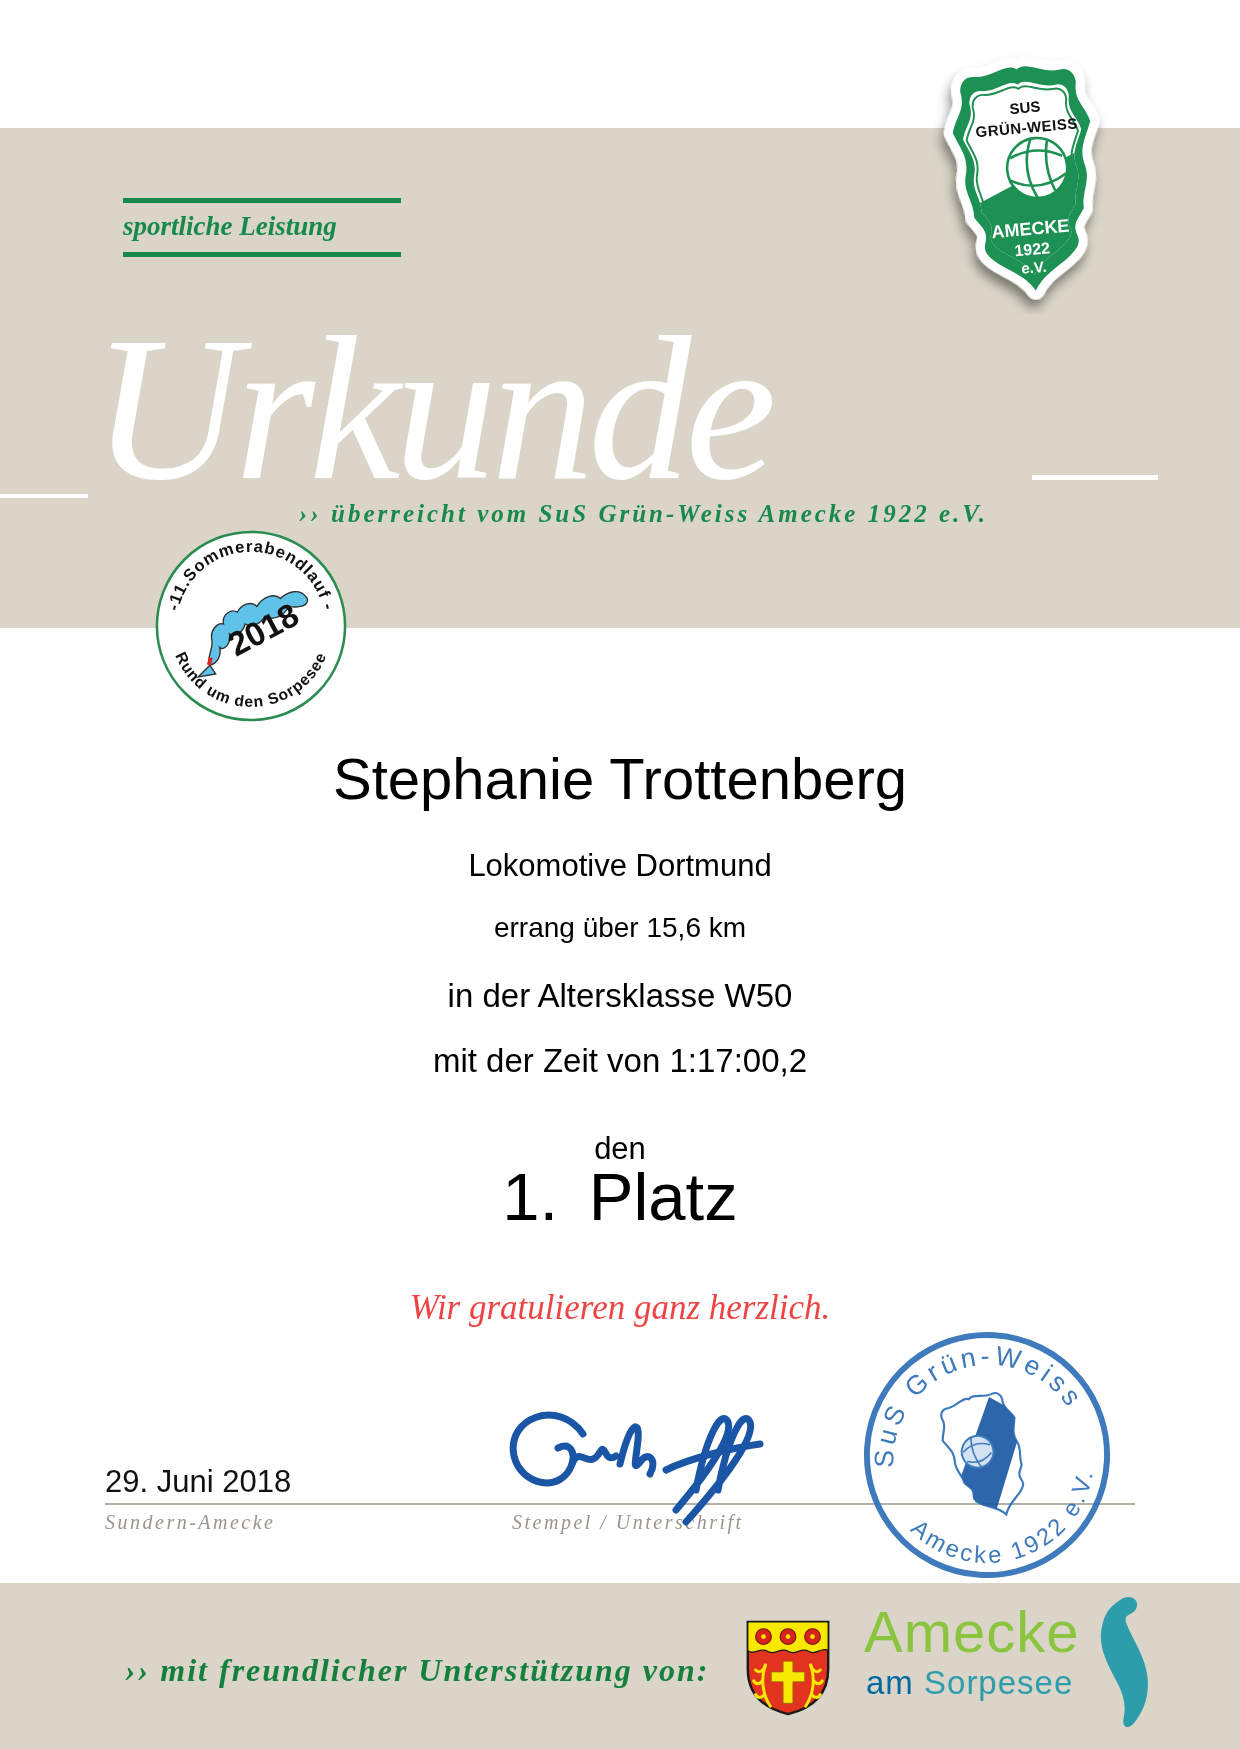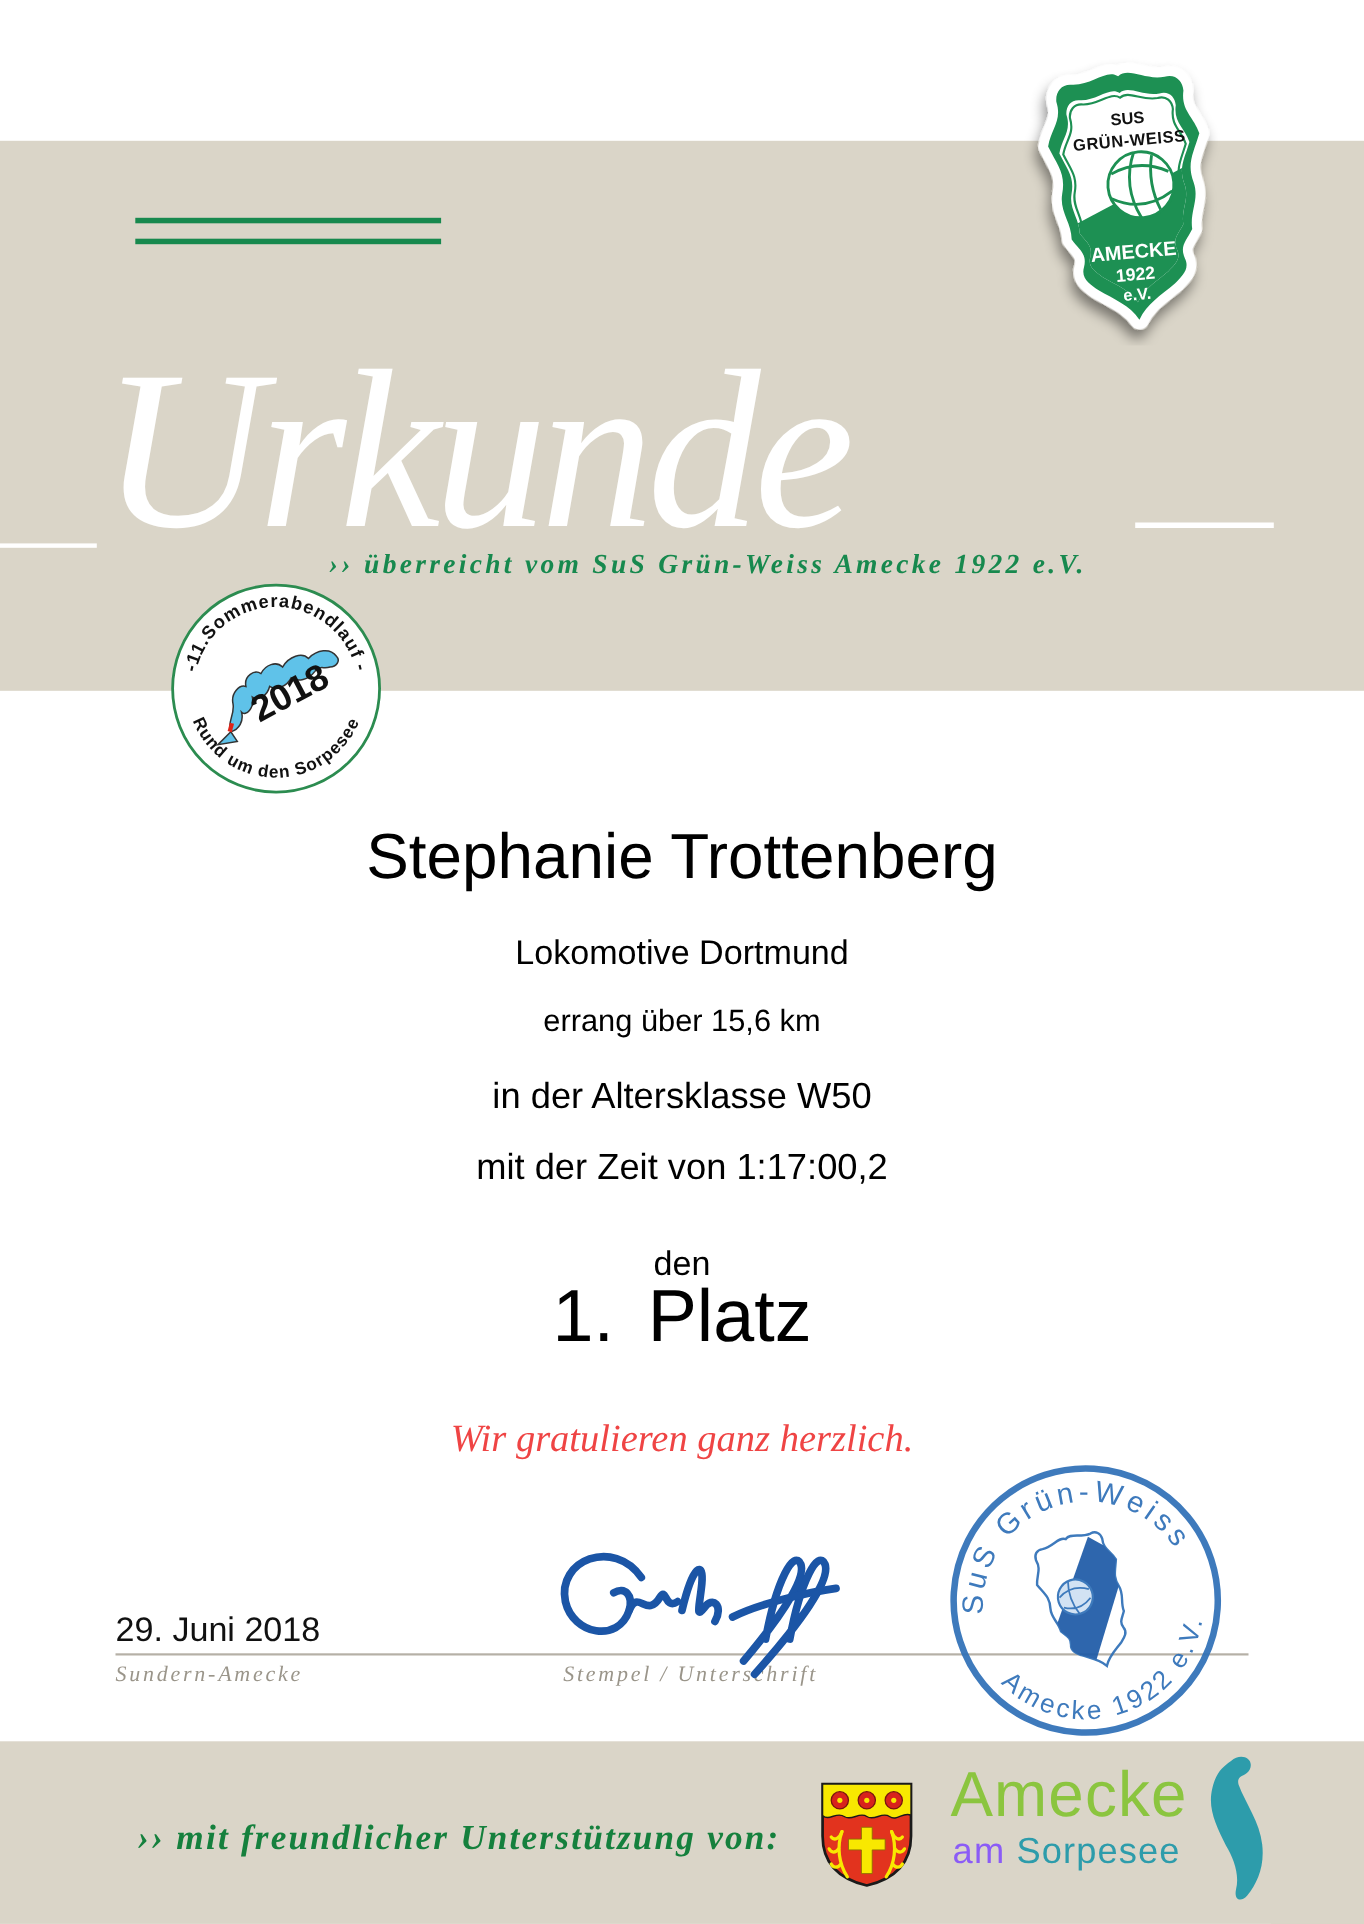--- a/index.html
+++ b/index.html
@@ -54,35 +54,36 @@
   .signature{position:absolute;left:488px;top:1392px;width:310px;height:150px;z-index:5;}
 
   
   .support{position:absolute;left:125px;top:1652px;z-index:3;color:#15803d;
         font-family:"Liberation Serif",serif;font-style:italic;font-weight:bold;
         font-size:32px;letter-spacing:2px;white-space:nowrap;}
   .coat{position:absolute;left:743px;top:1618px;width:90px;height:100px;z-index:3;}
   .amecke-name{position:absolute;left:864px;top:1598px;z-index:3;color:#8bc53f;
         font-size:58px;letter-spacing:1px;}
   .amecke-sub{position:absolute;left:866px;top:1664px;z-index:3;font-size:33px;letter-spacing:1px;}
-  .amecke-sub .am{color:#8b5cf6;text-align:right;}
+  .amecke-sub .am{color:#0369a1;text-align:right;}
   .amecke-sub .sorpe{color:#2d9cab;}
   .foot-lake{position:absolute;left:1066px;top:1594px;width:104px;height:136px;z-index:3;}
 </style>
 </head>
 <body>
 
 <div class="page">
 
   <div class="band band-top"></div>
   <div class="band band-bottom"></div>
 
   <div class="recognition">
     <div class="rule"></div>
     <div class="txt">
+      <div>sportliche Leistung</div>
     </div>
     <div class="rule"></div>
   </div>
 
   <svg class="crest" viewBox="0 0 220 272">
     <defs>
       <filter id="crestShadow" x="-30%" y="-30%" width="160%" height="160%">
         <feDropShadow dx="-3" dy="8" stdDeviation="6" flood-color="#000" flood-opacity="0.45"></feDropShadow>
       </filter>
       <clipPath id="crestClip">

